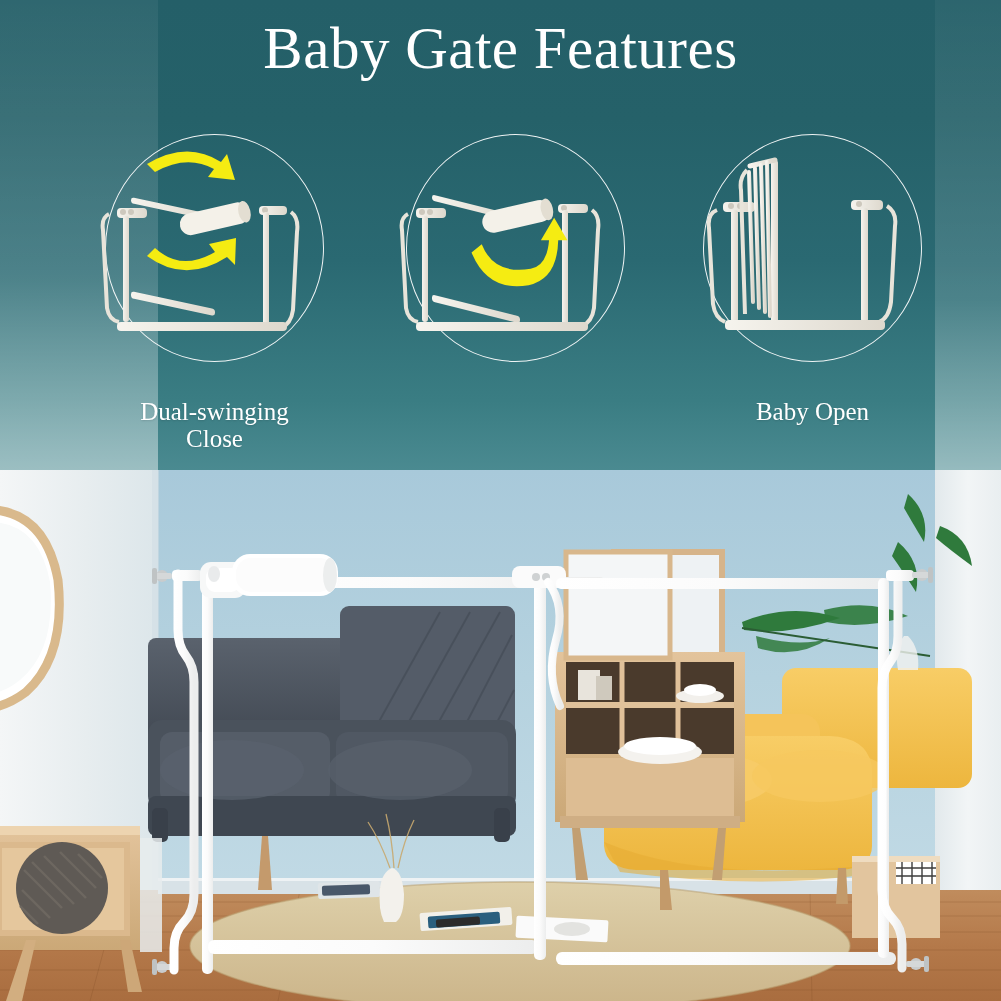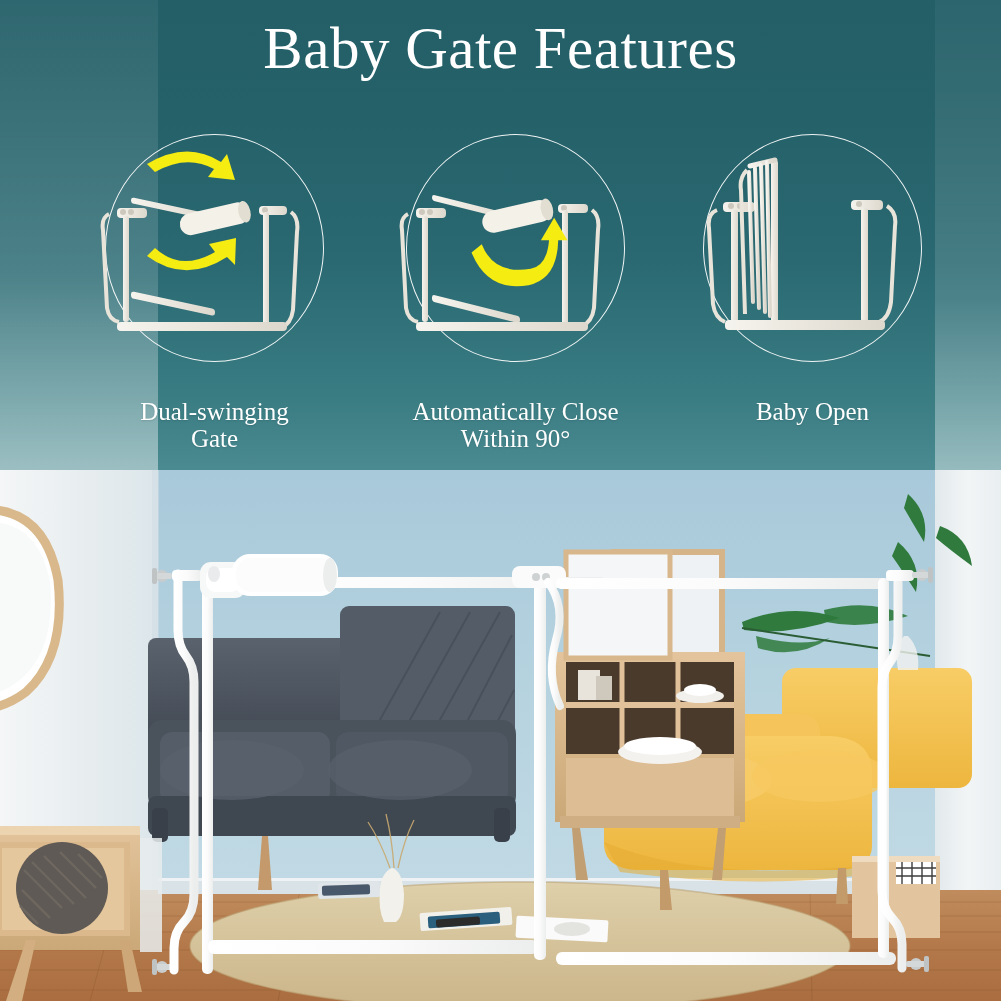--- a/index.html
+++ b/index.html
@@ -440,21 +440,21 @@
 
         <g fill="#f5ec12">
           <path d="M52 36 Q92 12 126 34 L132 26 L140 52 L113 49 L119 41 Q92 26 60 44 Z" transform="translate(-2,-4)"></path>
         </g>
         <g fill="#f5ec12">
           <path d="M62 132 Q88 156 122 136 L116 128 L143 122 L142 149 L134 141 Q92 168 54 140 Z" transform="translate(-4,-16)"></path>
         </g>
       </svg>
       <div class="caption">
         <span>Dual-swinging</span><br>
-        <span>Gate</span>
+        <span>Close</span>
       </div>
     </div>
 
     <div class="feature f1">
       <div class="circle"></div>
       <svg class="illus" viewBox="0 0 235 235" xmlns="http://www.w3.org/2000/svg">
         <defs>
           <linearGradient id="gt2" x1="0" y1="0" x2="1" y2="0">
             <stop offset="0" stop-color="#f6f4ee"></stop>
             <stop offset="1" stop-color="#ddd8cd"></stop>
@@ -484,24 +484,20 @@
         </g>
         <rect x="160" y="72" width="30" height="9" rx="4" fill="url(#gt2)"></rect>
         <circle cx="166" cy="76" r="3" fill="#cdc8bd"></circle>
         <rect x="164" y="78" width="6" height="120" rx="3" fill="url(#gt2)"></rect>
         <path d="M194 78 Q202 84 200 98 L196 176 Q194 190 184 194" stroke="#e8e4da" stroke-width="4" fill="none"></path>
         <rect x="18" y="190" width="172" height="9" rx="4" fill="url(#gt2)"></rect>
         <g fill="#f5ec12">
           <path d="M86 118 Q98 148 134 142 Q150 139 152 114 L144 114 L157 92 L170 114 L161 114 Q160 152 132 158 Q92 165 76 126 Z" transform="translate(-4,-8) scale(1.02)"></path>
         </g>
       </svg>
-      <div class="caption">
-        <span>Automatically Close</span><br>
-        <span>Within 90°</span>
-      </div>
     </div>
 
     <div class="feature f2">
       <div class="circle"></div>
       <svg class="illus" viewBox="0 0 235 235" xmlns="http://www.w3.org/2000/svg">
         <defs>
           <linearGradient id="gt3" x1="0" y1="0" x2="1" y2="0">
             <stop offset="0" stop-color="#f6f4ee"></stop>
             <stop offset="1" stop-color="#ddd8cd"></stop>
           </linearGradient>

